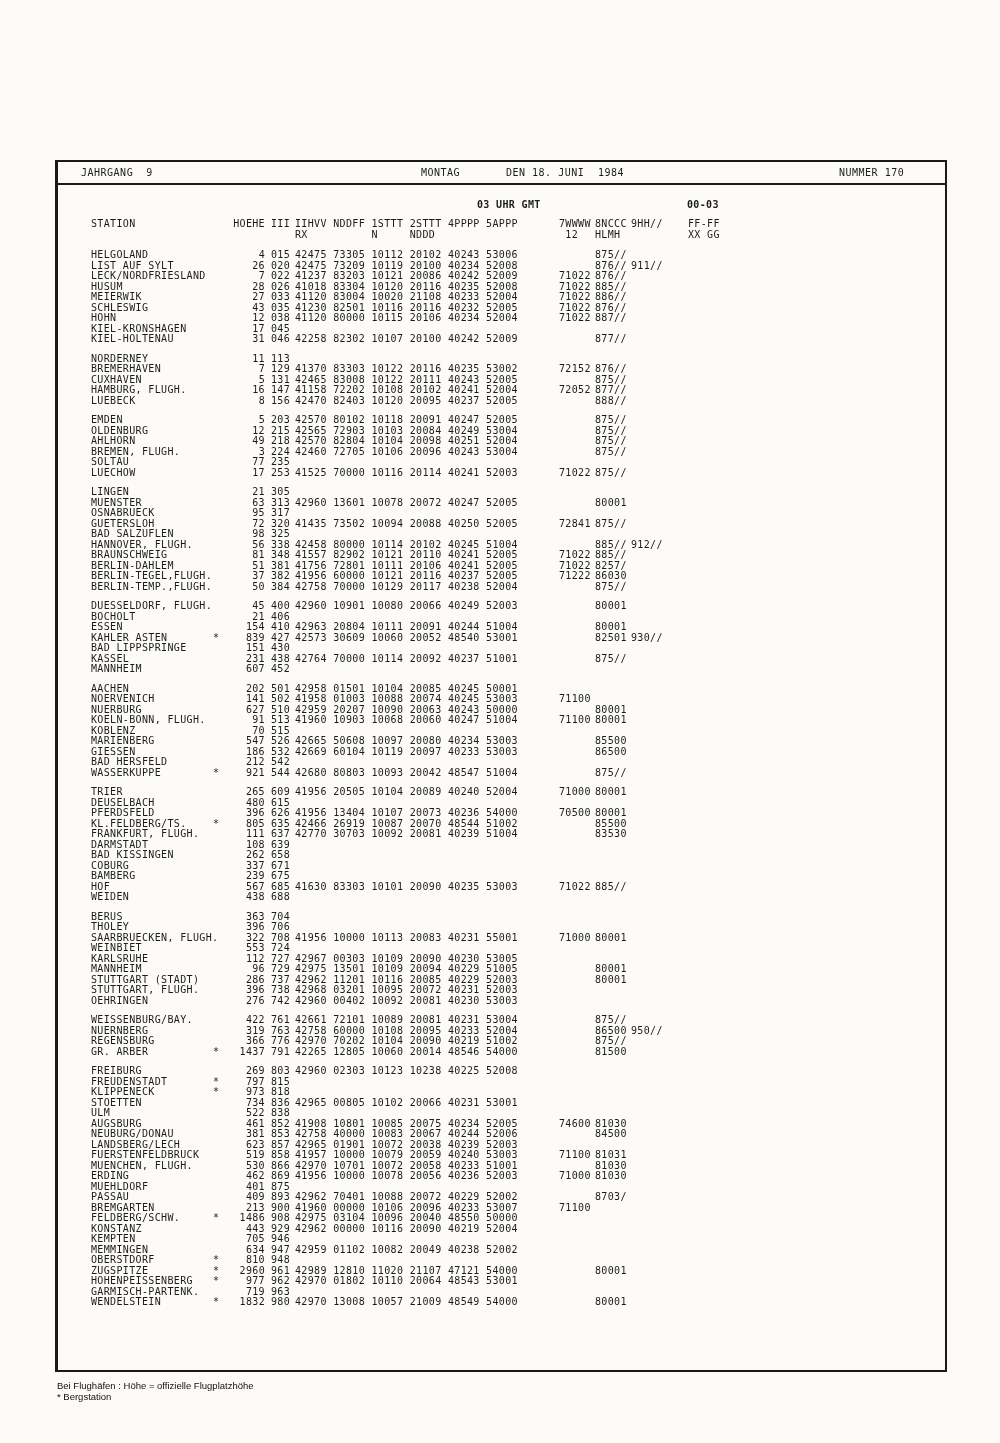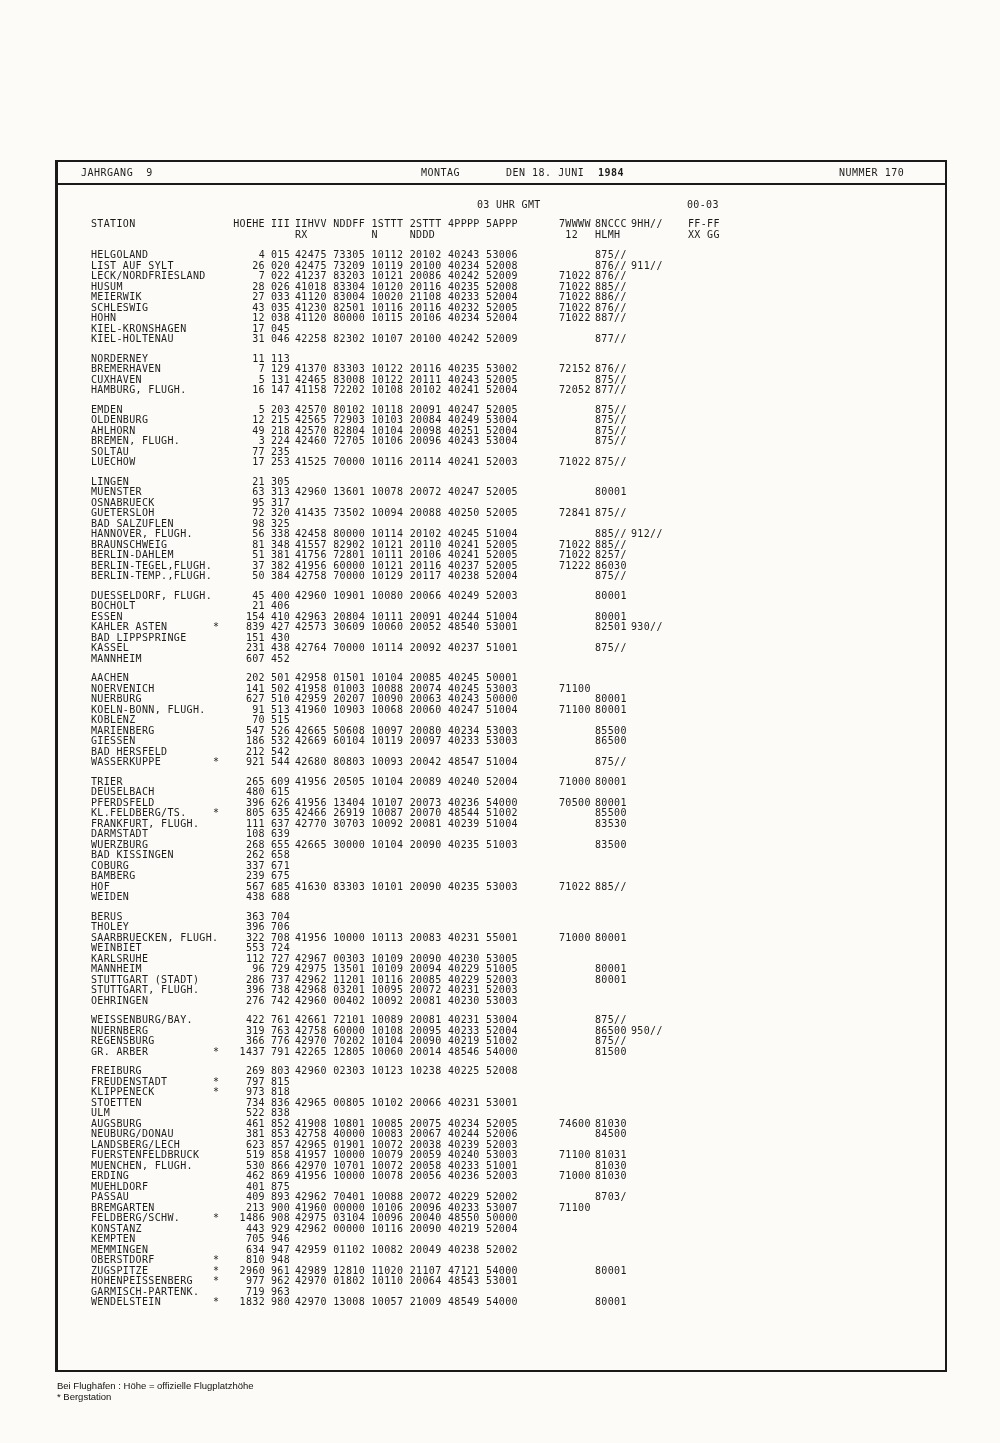--- a/index.html
+++ b/index.html
@@ -14,27 +14,27 @@
     background:#fcfbf8;
   }
   .frame-header {
     position:relative; height:21px; border-bottom:2px solid #1a1a1a;
     font-size:10px; letter-spacing:0.5px;
   }
   .frame-header span { position:absolute; top:5px; white-space:pre; }
   .hx-jahrgang { left:23px; }
   .hx-weekday  { left:363px; }
   .hx-date     { left:448px; }
-  .hx-year     { left:540px;font-weight:bold; }
+  .hx-year     { left:540px; }
   .hx-nummer   { left:781px; }
 
   .frame-body { padding:14px 0 0 33px; font-size:10px; letter-spacing:0.35px; }
 
   .time-row { position:relative; height:11px; margin-bottom:9px; }
-  .time-row span { position:absolute; top:0; white-space:pre; }
+  .time-row span { position:absolute; top:0; white-space:pre;font-weight:bold; }
   .tx-time  { left:386px; }
   .tx-range { left:596px; }
 
   .row {
     display:grid;
     grid-template-columns:122px 10px 42px 30px 264px 36px 36px 44px 1fr;
     line-height:10.5px; height:10.5px;
   }
   .cell { white-space:pre; overflow:visible; }
   .cell.name  { }
@@ -240,20 +240,31 @@
               <span class="cell name">HAMBURG, FLUGH.</span>
               <span class="cell star"></span>
               <span class="cell hoehe">16</span>
               <span class="cell id">147</span>
               <span class="cell obs">41158 72202 10108 20102 40241 52004</span>
               <span class="cell w7">72052</span>
               <span class="cell n8">877//</span>
               <span class="cell h9"></span>
               <span class="cell ff"></span>
             </div>
+            <div class="row">
+              <span class="cell name">LUEBECK</span>
+              <span class="cell star"></span>
+              <span class="cell hoehe">8</span>
+              <span class="cell id">156</span>
+              <span class="cell obs">42470 82403 10120 20095 40237 52005</span>
+              <span class="cell w7"></span>
+              <span class="cell n8">888//</span>
+              <span class="cell h9"></span>
+              <span class="cell ff"></span>
+            </div>
           </div>
           <div class="group">
             <div class="row">
               <span class="cell name">EMDEN</span>
               <span class="cell star"></span>
               <span class="cell hoehe">5</span>
               <span class="cell id">203</span>
               <span class="cell obs">42570 80102 10118 20091 40247 52005</span>
               <span class="cell w7"></span>
               <span class="cell n8">875//</span>
@@ -669,31 +680,20 @@
               <span class="cell star"></span>
               <span class="cell hoehe">108</span>
               <span class="cell id">639</span>
               <span class="cell obs"></span>
               <span class="cell w7"></span>
               <span class="cell n8"></span>
               <span class="cell h9"></span>
               <span class="cell ff"></span>
             </div>
             <div class="row">
-              <span class="cell name">WUERZBURG</span>
-              <span class="cell star"></span>
-              <span class="cell hoehe">268</span>
-              <span class="cell id">655</span>
-              <span class="cell obs">42665 30000 10104 20090 40235 51003</span>
-              <span class="cell w7"></span>
-              <span class="cell n8">83500</span>
-              <span class="cell h9"></span>
-              <span class="cell ff"></span>
-            </div>
-            <div class="row">
               <span class="cell name">BAD KISSINGEN</span>
               <span class="cell star"></span>
               <span class="cell hoehe">262</span>
               <span class="cell id">658</span>
               <span class="cell obs"></span>
               <span class="cell w7"></span>
               <span class="cell n8"></span>
               <span class="cell h9"></span>
               <span class="cell ff"></span>
             </div>

